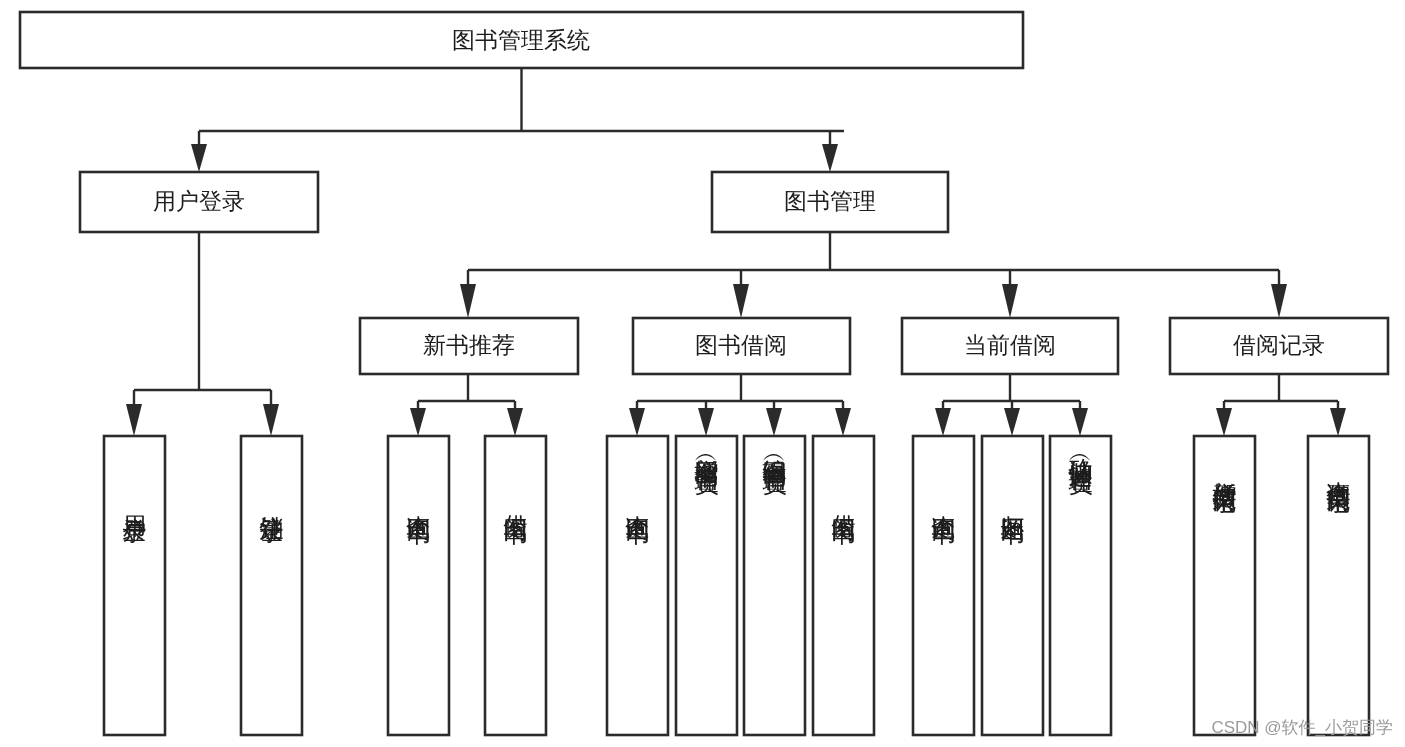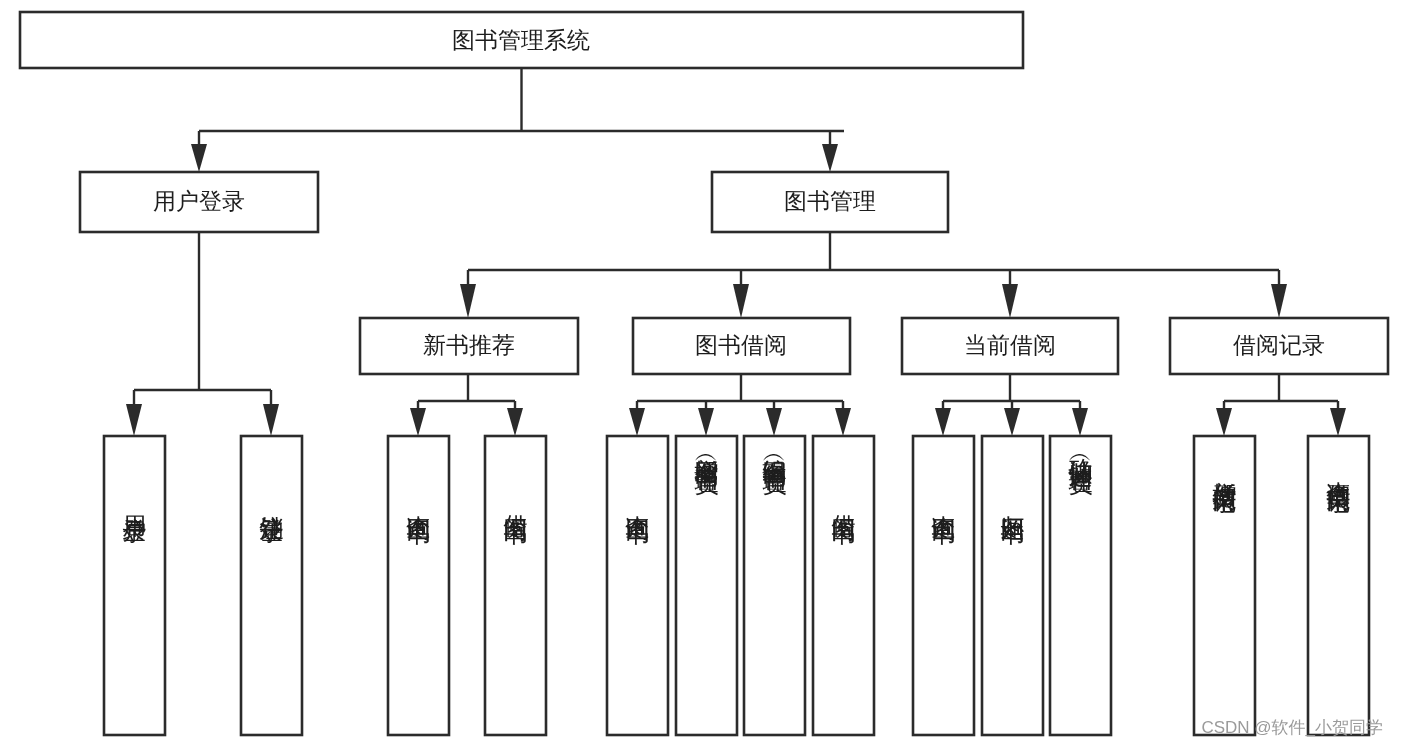--- a/index.html
+++ b/index.html
@@ -52,21 +52,21 @@
   .box-label-v {
     font-family: "Liberation Sans", "DejaVu Sans", sans-serif;
     font-size: 24px;
     fill: #1d1d1d;
     text-anchor: middle;
     writing-mode: vertical-rl;
     letter-spacing: 2px;
   }
   .watermark {
     position: absolute;
-    right: 22px;
+    right: 12px;
     bottom: 8px;
     font-family: "Liberation Sans", "DejaVu Sans", sans-serif;
     font-size: 17px;
     color: #9a9a9a;
     white-space: nowrap;
     pointer-events: none;
     user-select: none;
   }
 </style>
 </head>

